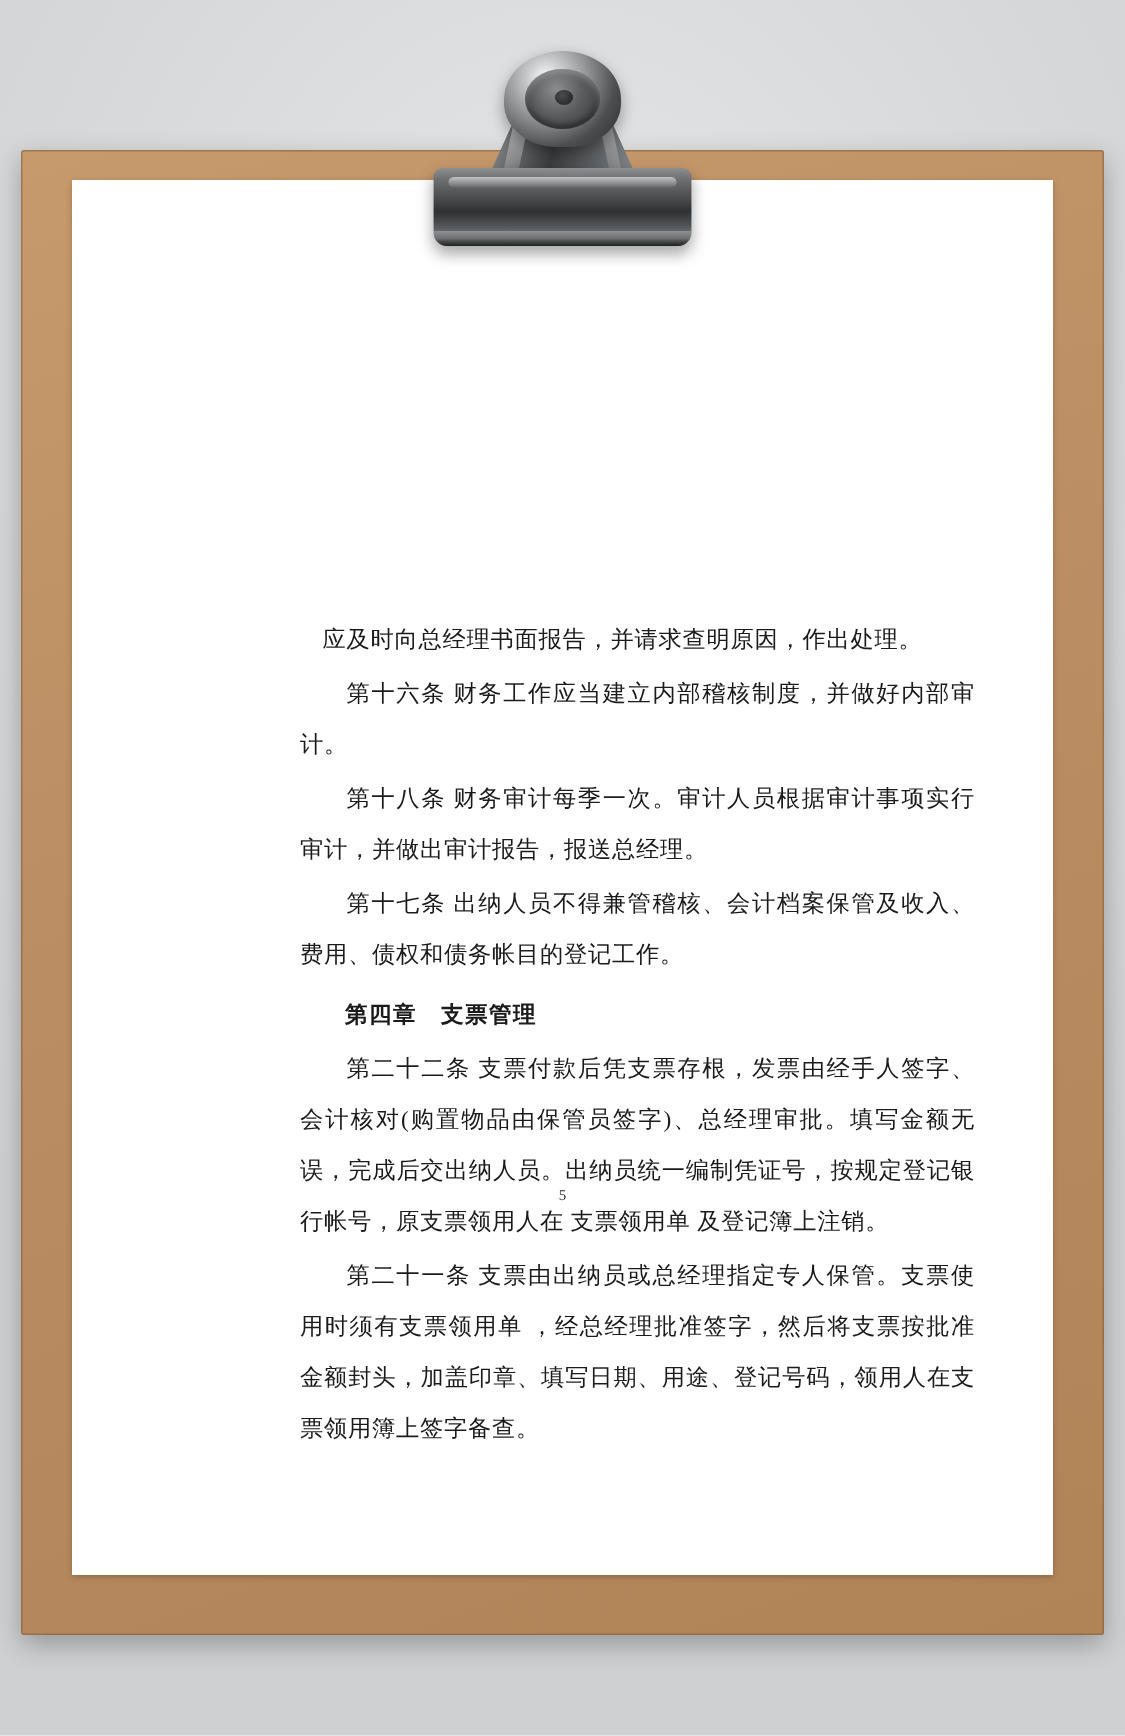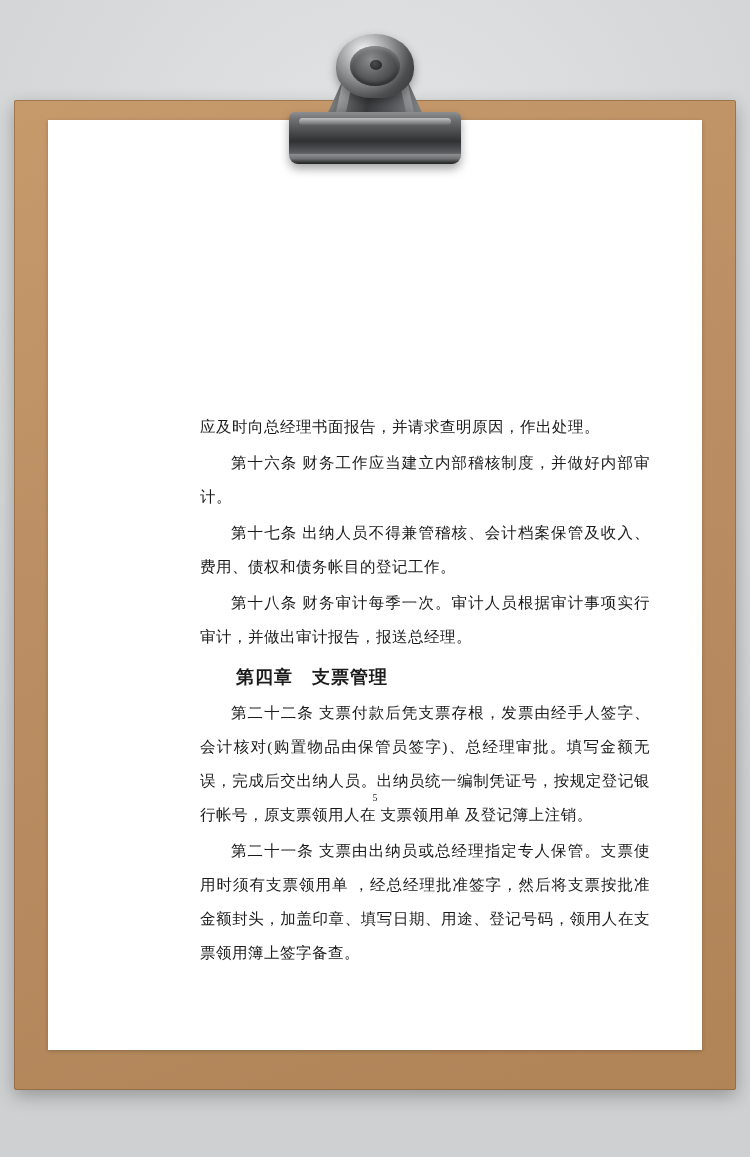--- a/index.html
+++ b/index.html
@@ -164,27 +164,28 @@
     line-height: 34px;
     letter-spacing: 0.5px;
     text-align: justify;
   }
   .para {
     margin: 0 0 2px 0;
     text-indent: 2em;
   }
   .para.no-indent {
     text-indent: 0;
+    margin-left: 15px;
   }
   .heading {
     margin: 6px 0 2px 0;
     text-indent: 2em;
     font-family: "Liberation Sans", sans-serif;
     font-weight: bold;
-    font-size: 18px;
+    font-size: 15px;
     letter-spacing: 1px;
   }
   .page-number {
     position: absolute;
     left: 0;
     top: 672px;
     width: 654px;
     text-align: center;
     font-size: 10px;
     color: #2a2a2a;
@@ -196,22 +197,22 @@
 
 <div class="backdrop"></div>
 
 <div class="clipboard">
 
   <div class="paper">
 
     <div class="doc-body">
       <p class="para no-indent">应及时向总经理书面报告，并请求查明原因，作出处理。</p>
       <p class="para">第十六条  财务工作应当建立内部稽核制度，并做好内部审计。</p>
+      <p class="para">第十八条   财务审计每季一次。审计人员根据审计事项实行审计，并做出审计报告，报送总经理。</p>
       <p class="para">第十七条  出纳人员不得兼管稽核、会计档案保管及收入、费用、债权和债务帐目的登记工作。</p>
-      <p class="para">第十八条   财务审计每季一次。审计人员根据审计事项实行审计，并做出审计报告，报送总经理。</p>
       <p class="heading">第四章　支票管理</p>
       <p class="para">第二十二条    支票付款后凭支票存根，发票由经手人签字、会计核对(购置物品由保管员签字)、总经理审批。填写金额无误，完成后交出纳人员。出纳员统一编制凭证号，按规定登记银行帐号，原支票领用人在 支票领用单 及登记簿上注销。</p>
       <p class="para">第二十一条  支票由出纳员或总经理指定专人保管。支票使用时须有支票领用单 ，经总经理批准签字，然后将支票按批准金额封头，加盖印章、填写日期、用途、登记号码，领用人在支票领用簿上签字备查。</p>
     </div>
 
     <div class="page-number">5</div>
   </div>
 </div>
 
 <div class="clip-wrap">

